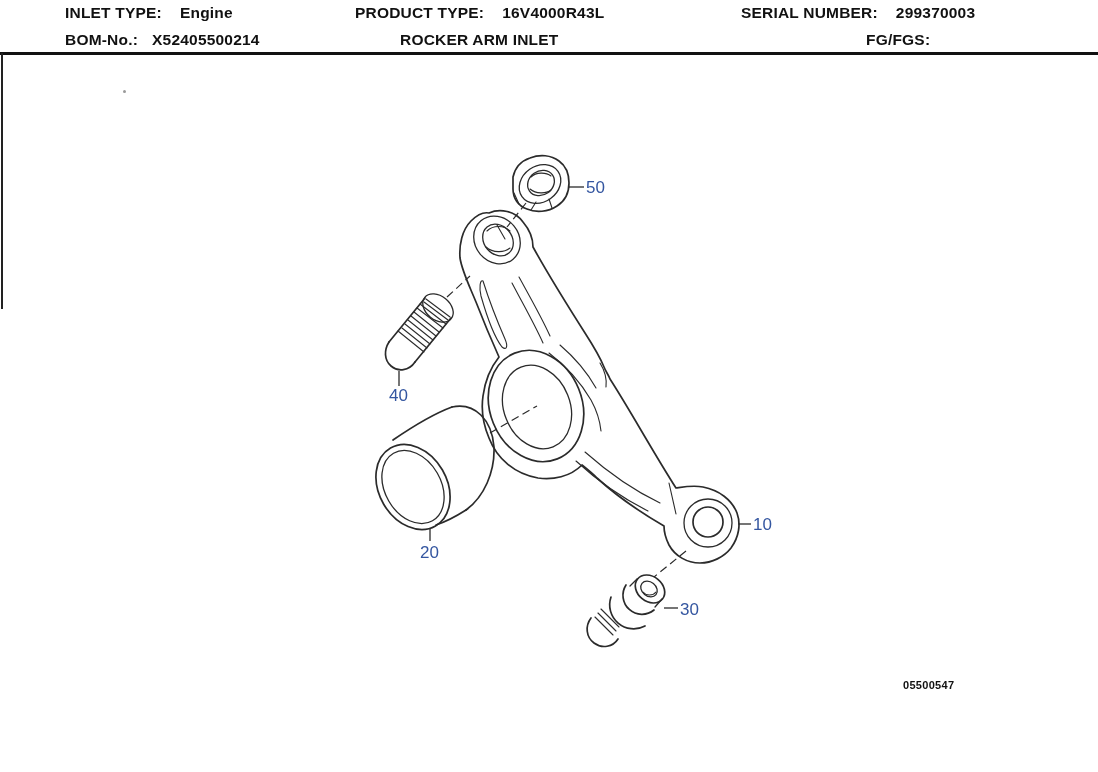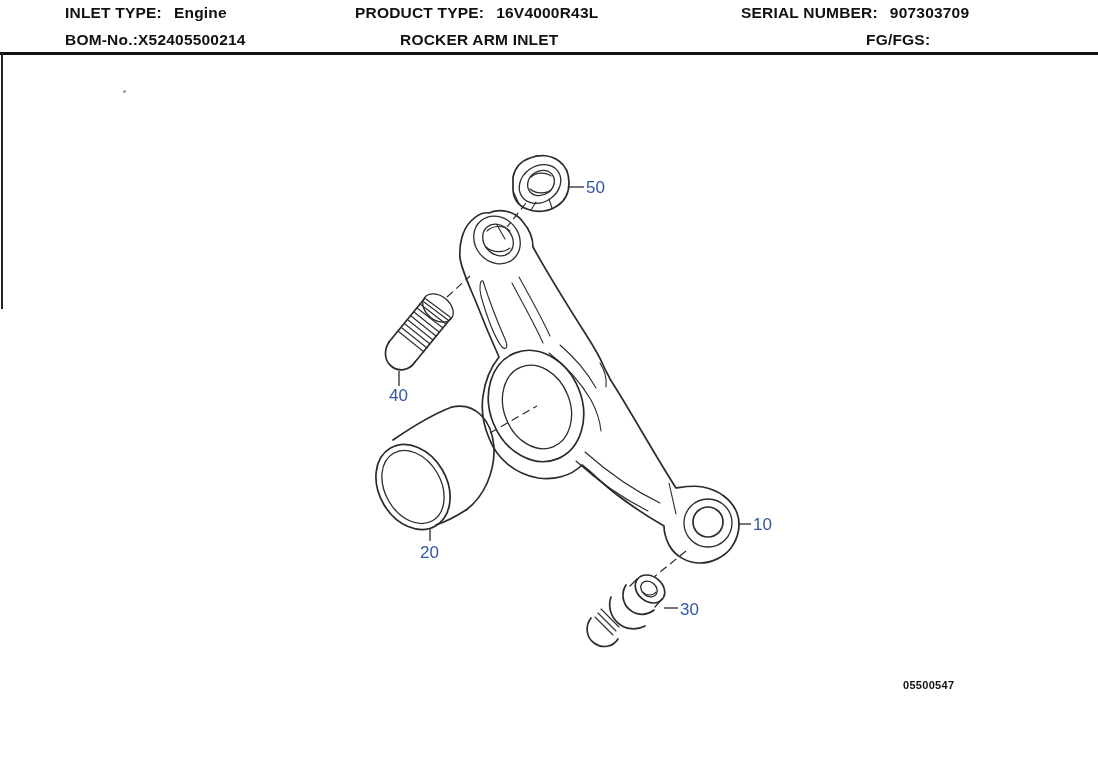--- a/index.html
+++ b/index.html
@@ -3,22 +3,22 @@
 <meta charset="utf-8">
 <style>
   * { margin:0; padding:0; box-sizing:border-box; }
   html,body { background:#ffffff; }
   #page {
     position:relative; width:1098px; height:772px; background:#ffffff;
     font-family:"Liberation Sans", sans-serif; overflow:hidden;
   }
   .hdr-item { position:absolute; white-space:nowrap; font-weight:bold;
     font-size:15.5px; color:#111; letter-spacing:.2px; }
-  .hdr-item .val { margin-left:12px; }
-  #hdr-bom .val { margin-left:0; }
+  .hdr-item .val { margin-left:18px; }
+  #hdr-bom .val { margin-left:14px; }
   #hdr-rule { position:absolute; left:0; top:52px; width:1098px; height:3px; background:#111; }
   #left-edge { position:absolute; left:1px; top:53px; width:2px; height:256px; background:#222; }
   #reg-dot { position:absolute; left:123px; top:90px; width:3px; height:3px;
     background:#9a9a9a; border-radius:50%; }
   #drawing-number { position:absolute; left:903px; top:679px; font-size:11px;
     font-weight:700; color:#111; letter-spacing:.3px; }
   svg { position:absolute; left:0; top:0; }
   .ln  { fill:none; stroke:#2B2B2B; stroke-width:1.7; stroke-linecap:round; stroke-linejoin:round; }
   .ln2 { fill:none; stroke:#2B2B2B; stroke-width:1.3; stroke-linecap:round; stroke-linejoin:round; }
   .det { fill:none; stroke:#2B2B2B; stroke-width:1.1; stroke-linecap:round; stroke-linejoin:round; }
@@ -31,21 +31,21 @@
 
 <div id="page">
 
   <div class="hdr-item" style="left:65px; top:4px;">
     <span>INLET TYPE:</span><span class="val">Engine</span>
   </div>
   <div class="hdr-item" style="left:355px; top:4px;">
     <span>PRODUCT TYPE:</span><span class="val">16V4000R43L</span>
   </div>
   <div class="hdr-item" style="left:741px; top:4px;">
-    <span>SERIAL NUMBER:</span><span class="val">907303709</span>
+    <span>SERIAL NUMBER:</span><span class="val">299370003</span>
   </div>
   <div class="hdr-item" id="hdr-bom" style="left:65px; top:31px;">
     <span>BOM-No.:</span><span class="val">X52405500214</span>
   </div>
   <div class="hdr-item" style="left:400px; top:31px;">ROCKER ARM INLET</div>
   <div class="hdr-item" style="left:818px; top:31px;margin-left:48px;">
     <span>FG/FGS:</span><span class="val"></span>
   </div>
 
   <div id="hdr-rule"></div>

